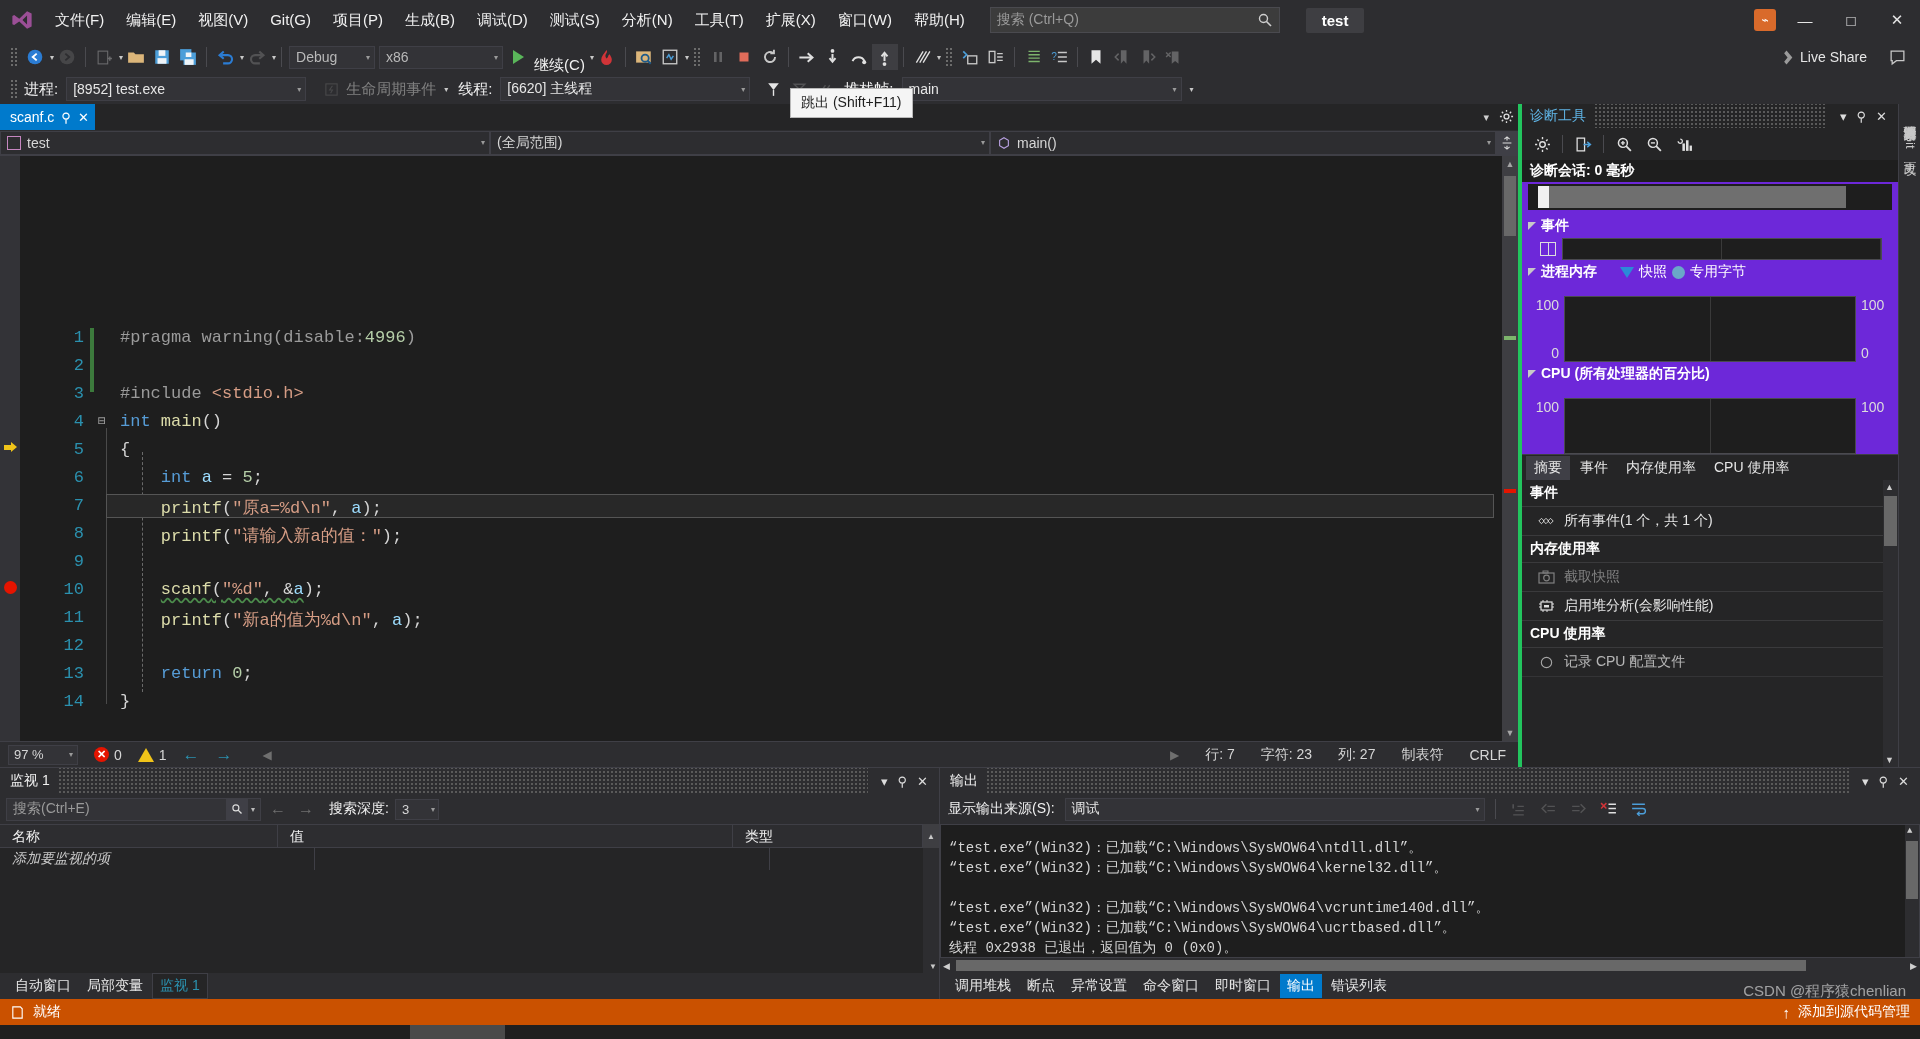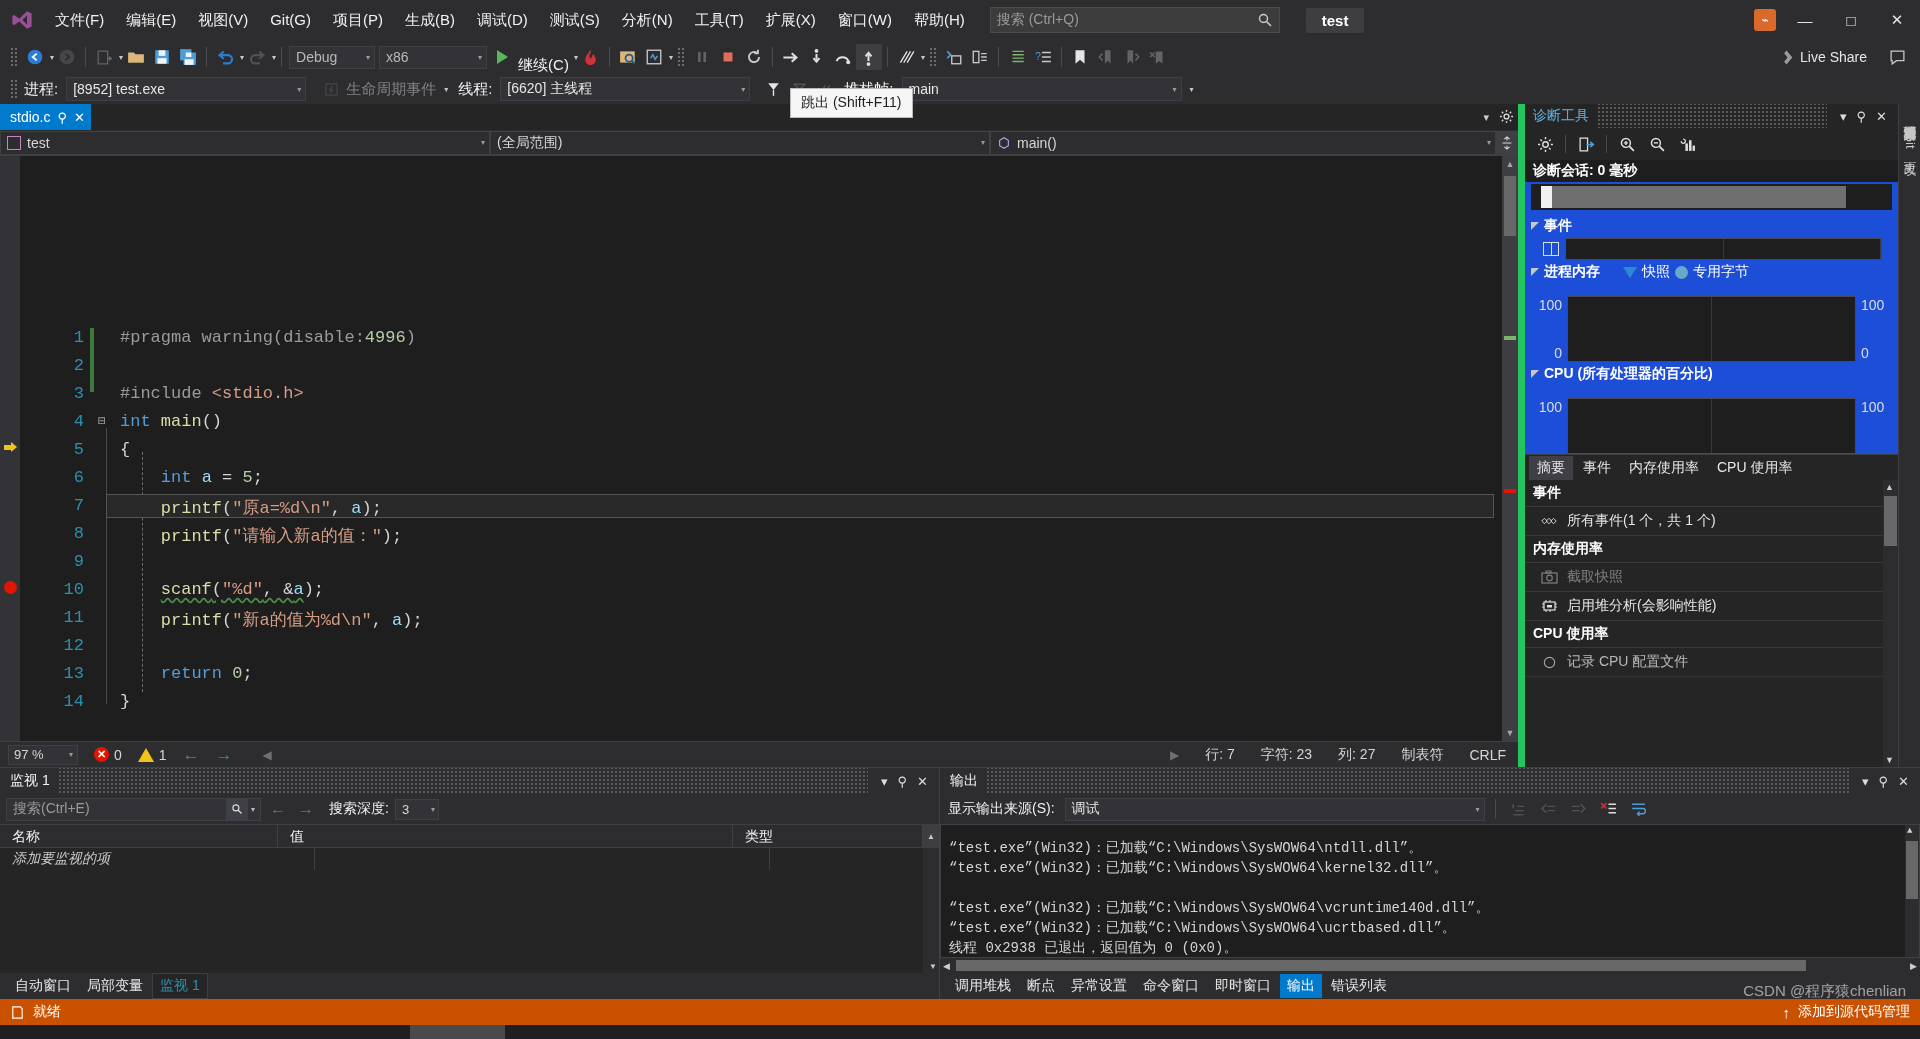--- a/index.html
+++ b/index.html
@@ -113,22 +113,22 @@
   .zoomc{ width:70px; height:20px; background:#333337; border:1px solid #3f3f46; display:flex; align-items:center;
      padding:0 4px 0 5px; font-size:13px; color:#d6d6d6; }
   .errbadge{ display:flex; align-items:center; gap:5px; margin-left:16px; font-size:14px; }
   .err-ico{ width:15px;height:15px; border-radius:50%; background:#e51400; color:#fff; font-size:11px;
      display:flex;align-items:center;justify-content:center; font-weight:bold; }
   .warn-ico{ width:0;height:0; border-left:8px solid transparent;border-right:8px solid transparent;border-bottom:14px solid #f0c419; position:relative;}
   .arrowbtn{ color:#2b91af; font-size:17px; margin-left:16px; }
   .edstat-right{ margin-left:auto; display:flex; align-items:center; gap:26px; padding-right:12px; }
 
   
-  .diag{ width:380px; flex:0 0 380px; background:#1d4ed8; display:flex; flex-direction:column;
-     border-left:7px solid #22c55e; }
+  .diag{ width:380px; flex:0 0 380px; background:#6d28d9; display:flex; flex-direction:column;
+     border-left:4px solid #22c55e; }
   .diag-head{ height:24px; display:flex; align-items:center; padding:0 6px 0 8px; background:#252526; }
   .diag-title{ color:#5fb4e5; font-size:14px; }
   .dots{ flex:1; height:100%; margin:0 8px;
      background-image:radial-gradient(#5a5a5a 1px, transparent 1px); background-size:4px 4px; background-position:0 10px; }
   .diag-head .ic{ color:#ddd; font-size:13px; padding:0 5px; }
   .diag-tb{ height:32px; display:flex; align-items:center; gap:2px; padding-left:6px; background:#252526; }
   .diag-tb .ic{ width:28px;height:26px; display:flex;align-items:center;justify-content:center; color:#e0e0e0; }
   .diag-sess{ height:22px; display:flex; align-items:center; padding-left:8px; font-size:14px; color:#fff; font-weight:bold; background:#1e1e1e;}
   .timeline{ height:26px; margin:2px 6px 4px 6px; background:#1e1e1e; position:relative; border:0; }
   .timeline .fill{ position:absolute; left:10px; top:2px; bottom:2px; right:46px; background:#6f6f6f; }
@@ -311,21 +311,21 @@
           <path d="M12 6H6a3.5 3.5 0 0 0 0 7h4" fill="none" stroke="#8a8a8a" stroke-width="1.8"></path>
           <path d="M9.5 3 L13 6 L9.5 9" fill="none" stroke="#8a8a8a" stroke-width="1.8"></path>
         </svg>
     </div>
     <span class="caret">▾</span>
     <div class="tbsep"></div>
     <div class="combo" style="width:86px">
       <span class="val">Debug</span>
       <span class="arw">▾</span>
     </div>
-    <div class="combo" style="width:108px">
+    <div class="combo" style="width:124px">
       <span class="val">x86</span>
       <span class="arw">▾</span>
     </div>
     <div class="tb">
         <div class="green-tri"></div>
       </div>
     <span class="cont-label">继续(C)</span>
     <span class="caret">▾</span>
     <div class="tb">
       <svg width="17" height="17" viewBox="0 0 16 16">
@@ -506,21 +506,21 @@
     <span class="caret" style="margin-left:6px">▾</span>
     <div class="tooltip">跳出 (Shift+F11)</div>
   </div>
 
   <div class="body">
 
     <div class="left">
 
       <div class="tabstrip">
         <div class="etab">
-          <span>stdio.c</span>
+          <span>scanf.c</span>
           <span class="pin">⚲</span>
           <span class="x">✕</span>
         </div>
         <div class="tabstrip-right">
           <span class="ic">▾</span>
           <span class="ic">
             <svg width="15" height="15" viewBox="0 0 16 16">
                 <circle cx="8" cy="8" r="2.6" fill="none" stroke="#dcdcdc" stroke-width="1.4"></circle>
                 <path d="M8 1v2M8 13v2M1 8h2M13 8h2M3 3l1.5 1.5M11.5 11.5 13 13M13 3l-1.5 1.5M4.5 11.5 3 13" stroke="#dcdcdc" stroke-width="1.4"></path>
               </svg>

